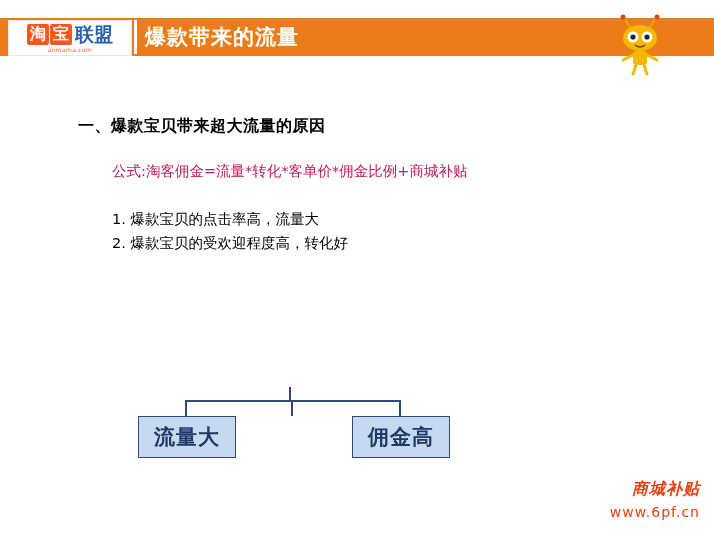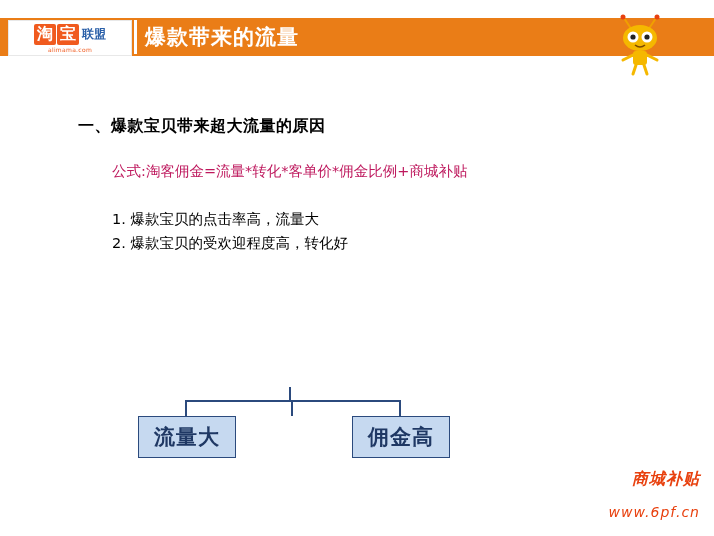--- a/index.html
+++ b/index.html
@@ -55,21 +55,21 @@
     background: #f05a1e;
     color: #ffffff;
     font-size: 16px;
     font-weight: bold;
     padding: 2px 3px 3px 3px;
     border-radius: 2px;
     margin-right: 3px;
   }
   .logo-lian {
     color: #2a5fa8;
-    font-size: 12px;
+    font-size: 19px;
     font-weight: bold;
     letter-spacing: 0px;
   }
   #logo-sub {
     font-size: 6px;
     color: #f05a1e;
     letter-spacing: 0.3px;
     margin-top: 1px;
   }
   #header-title-box {
@@ -192,22 +192,21 @@
   }
   #watermark-cn {
     font-size: 16px;
     letter-spacing: 1px;
     font-weight: bold;
     font-style: italic;
   }
   #watermark-url {
     font-size: 14px;
     letter-spacing: 1px;
-    font-style: italic;
-    margin-top: 14px;
+    margin-top: 4px;
   }
 </style>
 </head>
 <body>
 
 <div id="header-bar"></div>
 
 <div id="logo-box">
   <div id="logo-main">
     <span class="logo-tao">淘</span>

